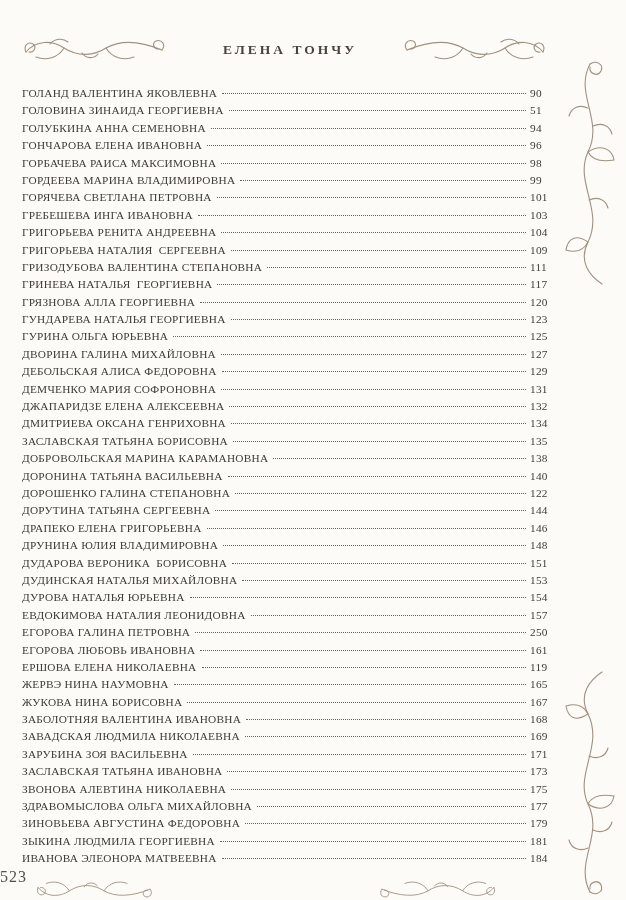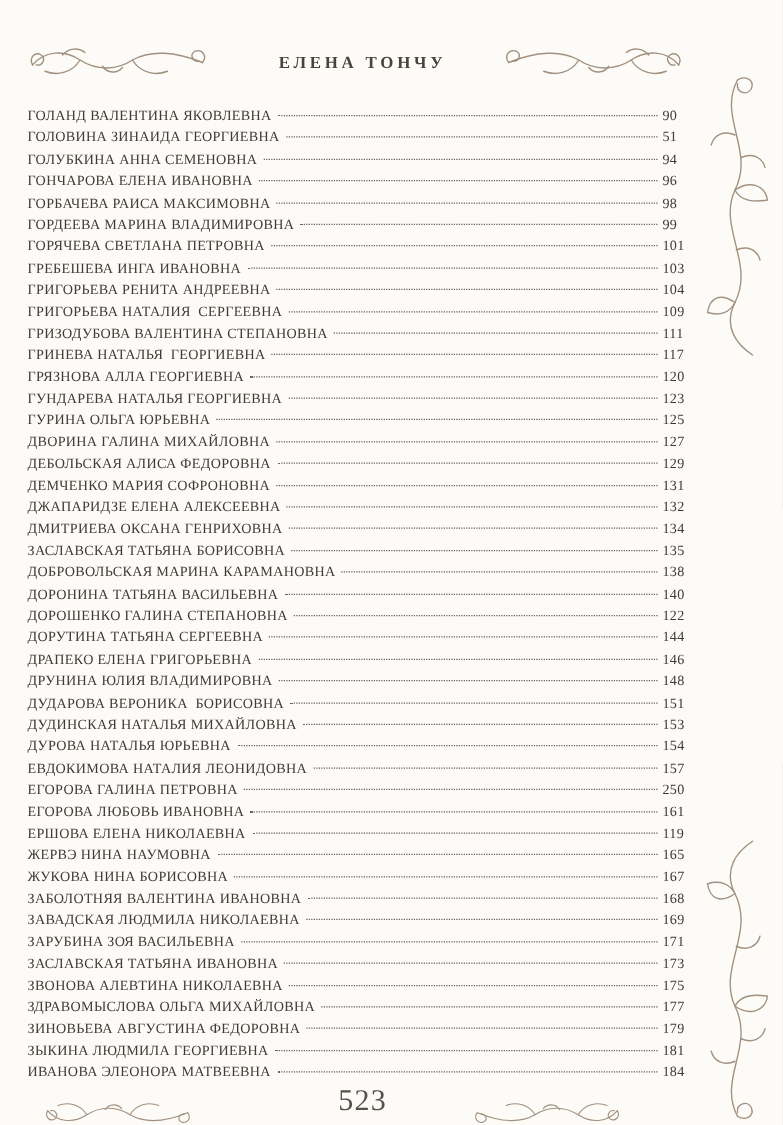--- a/index.html
+++ b/index.html
@@ -66,22 +66,21 @@
   .toc-page {
     min-width: 22px;
     text-align: left;
     font-size: 11.3px;
   }
   .footer-pagenum {
     position: absolute;
     top: 868px;
     left: 0;
     width: 580px;
-    text-align: center;
-    font-size: 24px;
+    font-size: 16px;
     letter-spacing: 1px;
     color: #55504a;
   }
 </style>
 </head>
 <body>
 
 <div class="page">
 
   <span class="ornament orn-top-left">

